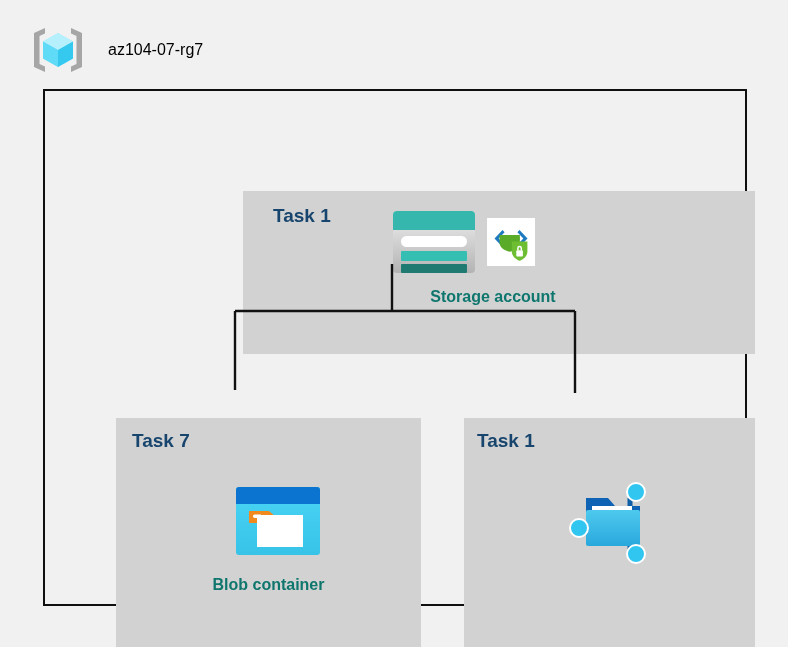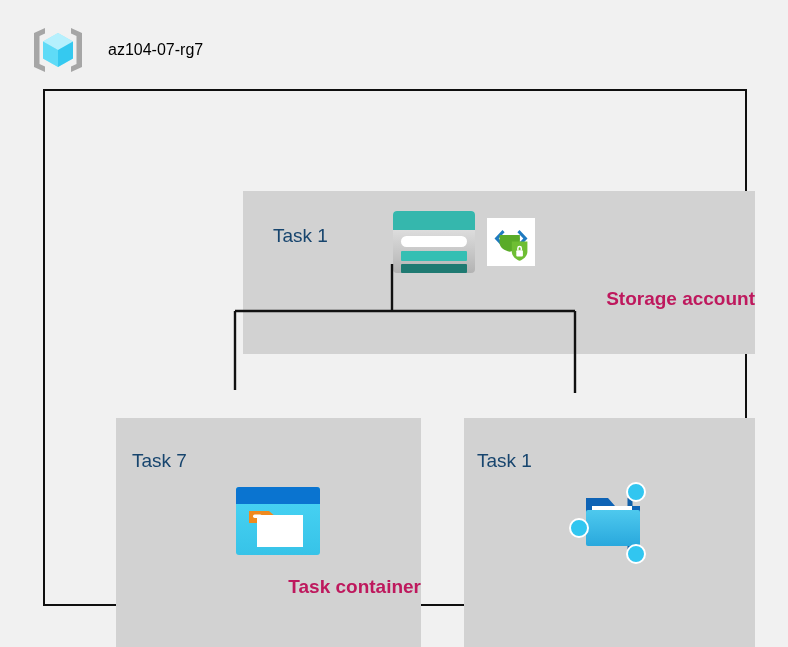--- a/index.html
+++ b/index.html
@@ -64,36 +64,35 @@
   #task-box-fileshare {
     left: 419px;
     top: 327px;
     width: 291px;
     height: 248px;
   }
 
   .task-label {
     position: absolute;
     font-size: 19px;
-    font-weight: normal;
+    font-weight: bold;
     color: #17456e;
     white-space: nowrap;
-    margin-top: 20px;
   }
   #task-label-1 { left: 30px; top: 14px; }
   #task-label-5 { left: 16px; top: 12px; }
   #task-label-3 { left: 13px; top: 12px; }
 
   .node-label {
     position: absolute;
-    font-size: 19px;
+    font-size: 16px;
     font-weight: bold;
-    color: #be185d;
+    color: #0f766e;
     white-space: nowrap;
-    text-align: right;
+    text-align: center;
   }
   #label-storage-account {
     left: 0; right: 0;
     top: 97px;
     margin-left: -12px;
   }
   #label-blob-container {
     left: 0; right: 0;
     top: 158px;
   }
@@ -211,21 +210,21 @@
         <rect x="1" y="1" width="84" height="68" rx="3" fill="url(#blobBody)"></rect>
         <path d="M1 4 a3 3 0 0 1 3 -3 h78 a3 3 0 0 1 3 3 v14 h-84 z" fill="#0a74d0"></path>
 
         <path d="M14 25 h20 l7 6 l-7 6 h-20 z" fill="#f08a1e"></path>
         <rect x="18" y="28.5" width="9" height="3.4" rx="1.7" fill="#ffffff"></rect>
 
         <rect x="22" y="29" width="46" height="32" fill="#ffffff"></rect>
       </svg>
     </div>
 
-    <div class="node-label" id="label-blob-container">Task container</div>
+    <div class="node-label" id="label-blob-container">Blob container</div>
   </div>
 
   <div class="task-box" id="task-box-fileshare">
     <div class="task-label" id="task-label-3">Task 1</div>
 
     <div class="icon-wrap" id="icon-fileshare-wrap">
       <svg width="92" height="84" viewBox="0 0 92 84" xmlns="http://www.w3.org/2000/svg">
         <defs>
           <linearGradient id="folderG" x1="0" y1="0" x2="0" y2="1">
             <stop offset="0%" stop-color="#4ec9ee"></stop>

